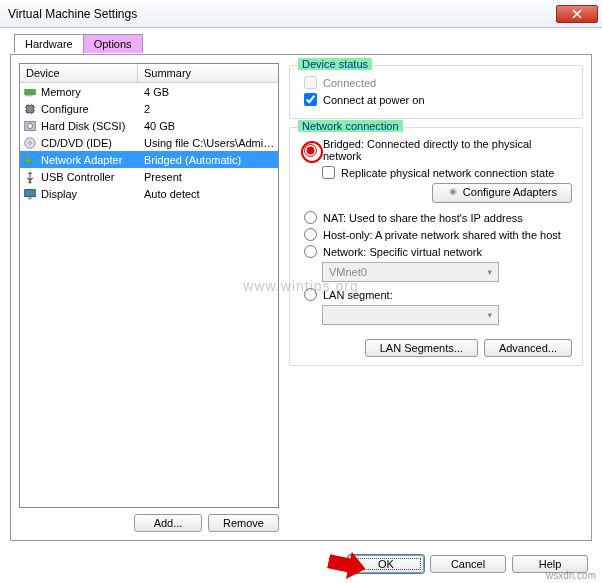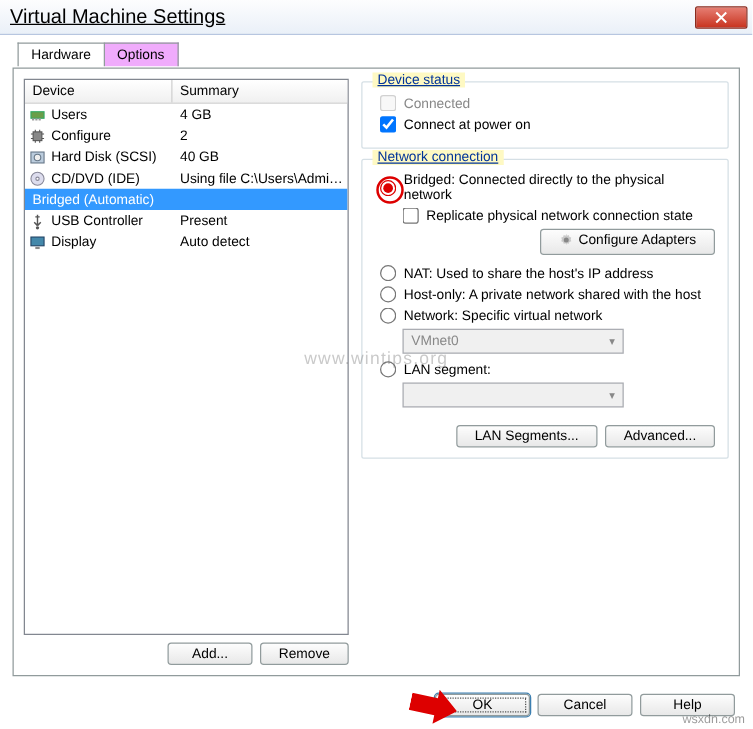--- a/index.html
+++ b/index.html
@@ -1,18 +1,18 @@
 <!DOCTYPE html>
 <html><head>
 <meta charset="utf-8">
 <style>
 * { box-sizing: border-box; margin: 0; padding: 0; }
 body { font-family: "Segoe UI", Tahoma, sans-serif; font-size: 11px; background: #fff; width: 602px; height: 583px; overflow: hidden; position: relative; }
 .titlebar { background: linear-gradient(#fdfdfe,#eaf0f8); border-bottom: 1px solid #b7c6e0; height: 28px; display: flex; align-items: center; padding: 0 4px 0 8px; }
-.titlebar .title { flex: 1; color: #000; font-size: 16px; text-decoration: underline; }
+.titlebar .title { flex: 1; color: #000; font-size: 12px; }
 .closebtn { width: 42px; height: 18px; background: linear-gradient(#e67e73,#c83420); border: 1px solid #8b2b1e; border-radius: 2px; display:flex; align-items:center; justify-content:center; color:#fff; font-size:11px; font-weight:bold; }
 
 .content { position: absolute; top: 28px; left:0; right:0; bottom:0; padding: 6px 10px 10px 10px; }
 
 .tabs { display:flex; gap:0; margin-left:4px; }
 .tab { padding: 3px 10px; border: 1px solid #919b9c; border-bottom: none; background:#fff; font-size:11px; }
 .tab.active { position: relative; z-index: 2; }
 .tab.inactive { background:#f0abfc; border-left:none; }
 
 .panel { border: 1px solid #919b9c; background: #fff; position: absolute; top: 26px; left:10px; right:10px; bottom: 42px; padding:8px; display:flex; gap:10px; }
@@ -28,21 +28,21 @@
 .row .c2 { flex:1; padding-left:6px; overflow:hidden; white-space:nowrap; text-overflow:ellipsis; }
 .row.selected { background:#3399ff; color:#fff; }
 .icon { width:14px; height:14px; display:inline-block; }
 .icon svg { width:14px; height:14px; display:block; }
 
 .leftbtns { display:flex; justify-content:flex-end; gap:6px; margin-top:6px; }
 .btn { padding: 2px 14px; font-size:11px; background: linear-gradient(#fdfdfd,#e8e8e8); border:1px solid #919b9c; border-radius:3px; min-width:68px; text-align:center; }
 
 .rightcol { flex:1; display:flex; flex-direction:column; gap:8px; padding-top:2px; }
 .group { border: 1px solid #d5dfe5; border-radius:2px; padding: 8px 10px 8px 10px; position:relative; }
-.group .legend { position:absolute; top:-8px; left:8px; background:#fef9c3; padding: 0 4px; font-size:11px; color:#003399;text-decoration:underline; }
+.group .legend { position:absolute; top:-8px; left:8px; background:#86efac; padding: 0 4px; font-size:11px; color:#003399; }
 .chk, .rdo { display:flex; align-items:center; gap:6px; font-size:11px; margin: 2px 0 4px 4px; }
 .chk input, .rdo input { margin:0; width:13px; height:13px; }
 .indent { margin-left: 22px; }
 .rightbar { display:flex; justify-content:flex-end; margin-top:4px; }
 .select-disabled { margin-left:22px; width: 177px; height:20px; border:1px solid #abadb3; background:#f0f0f0; color:#888; display:flex; align-items:center; padding:0 6px; justify-content:space-between; }
 .select-disabled .arr { font-size:9px; color:#888; }
 .rdo.disabled, .chk.disabled { color:#888; }
 .rdo input.red { accent-color:#d00; }
 
 .footer { position:absolute; bottom:10px; right:14px; display:flex; gap:6px; align-items:center; }
@@ -85,21 +85,21 @@
             <div class="row">
               <div class="c1">
                 <span class="icon">
                   <svg viewBox="0 0 16 16">
                     <rect x="2" y="5" width="12" height="6" fill="#6b9e4a" stroke="#3a6"></rect>
                     <rect x="3" y="11" width="2" height="2" fill="#999"></rect>
                     <rect x="6" y="11" width="2" height="2" fill="#999"></rect>
                     <rect x="9" y="11" width="2" height="2" fill="#999"></rect>
                   </svg>
                 </span>
-                <span>Users</span>
+                <span>Memory</span>
               </div>
               <div class="c2">4 GB</div>
             </div>
             <div class="row">
               <div class="c1">
                 <span class="icon">
                   <svg viewBox="0 0 16 16">
                     <rect x="4" y="4" width="8" height="8" fill="#888" stroke="#555"></rect>
                     <path stroke="#555" d="M2 6h2M2 10h2M12 6h2M12 10h2M6 2v2M10 2v2M6 12v2M10 12v2"></path>
                   </svg>
@@ -126,20 +126,29 @@
                   <svg viewBox="0 0 16 16">
                     <circle cx="8" cy="8" r="6" fill="#dde" stroke="#889"></circle>
                     <circle cx="8" cy="8" r="1.5" fill="#fff" stroke="#889"></circle>
                   </svg>
                 </span>
                 <span>CD/DVD (IDE)</span>
               </div>
               <div class="c2">Using file C:\Users\Admin\Do...</div>
             </div>
             <div class="row selected">
+              <div class="c1">
+                <span class="icon">
+                  <svg viewBox="0 0 16 16">
+                    <rect x="2" y="6" width="7" height="5" fill="#7a4" stroke="#3a6"></rect>
+                    <path d="M9 8h5" stroke="#3a6" stroke-width="2"></path>
+                  </svg>
+                </span>
+                <span>Network Adapter</span>
+              </div>
               <div class="c2">Bridged (Automatic)</div>
             </div>
             <div class="row">
               <div class="c1">
                 <span class="icon">
                   <svg viewBox="0 0 16 16">
                     <path d="M8 2v10M8 12l3-3M8 12l-3-3M6 4h4" stroke="#555" fill="none" stroke-width="1.3"></path>
                     <circle cx="8" cy="14" r="1.5" fill="#555"></circle>
                   </svg>
                 </span>

